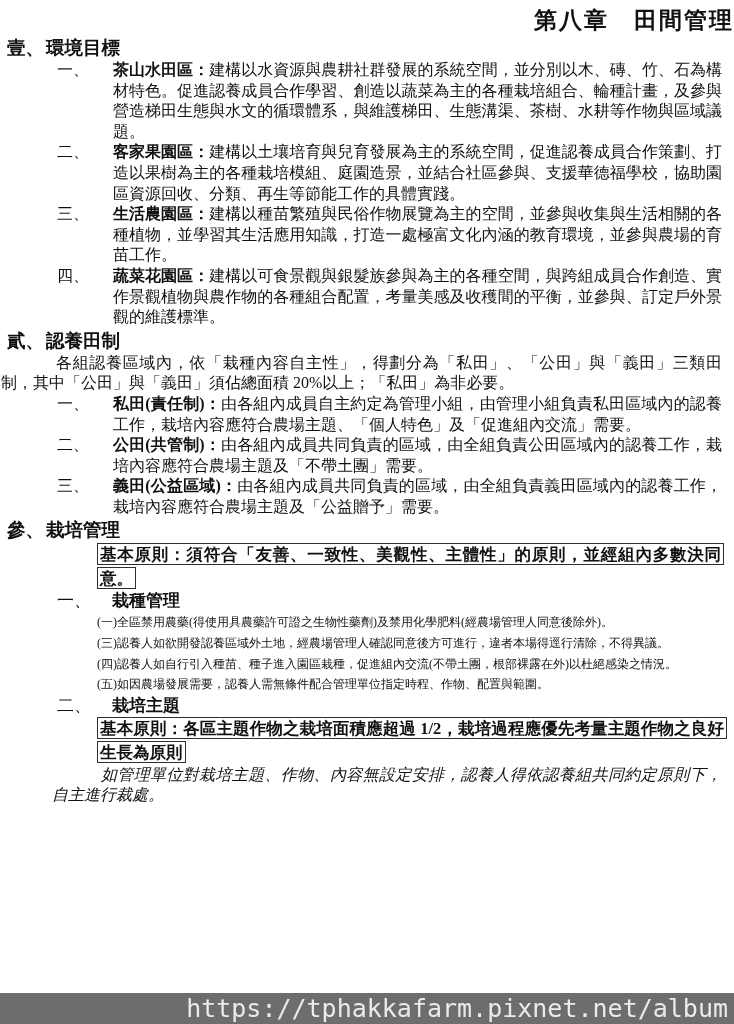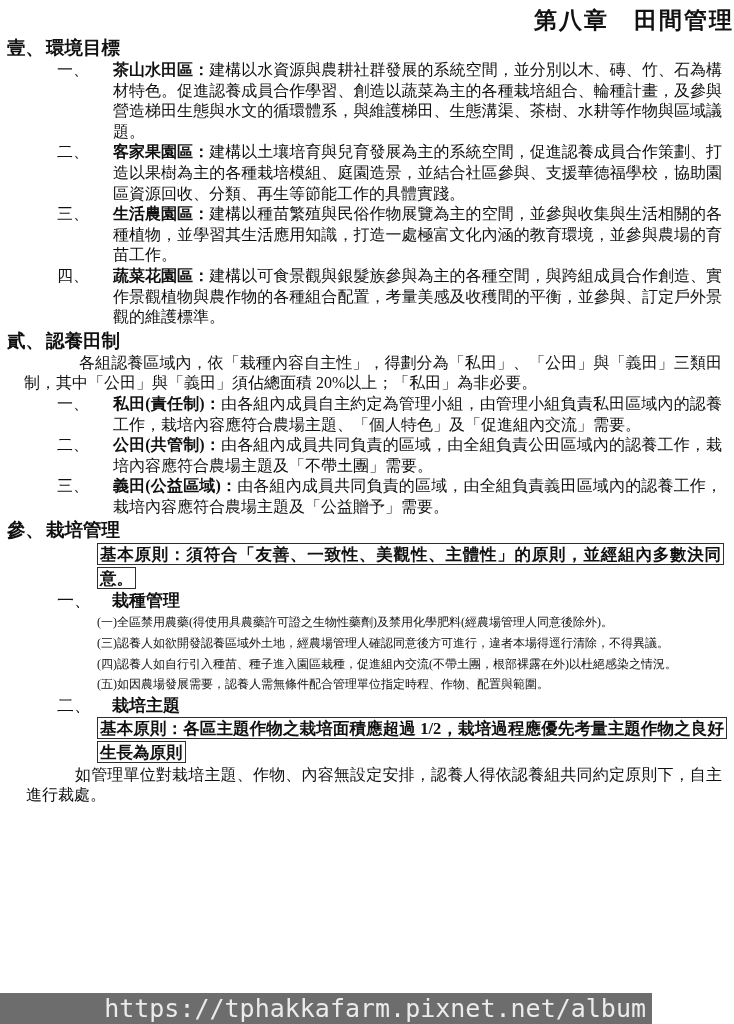--- a/index.html
+++ b/index.html
@@ -32,37 +32,37 @@
   }
   .item .num { flex:0 0 56px; }
   .item .body { flex:1; text-align:justify; }
   .label { font-weight:bold; }
   .sub-head {
     display:flex; margin-left:57px; font-size:17px; line-height:22px;
   }
   .sub-head .num { flex:0 0 55px; }
   .sub-head .sub-title { font-weight:bold; }
   .intro {
-    margin-left:24px; margin-right:12px; text-indent:55px;
+    margin-left:1px; margin-right:12px; text-indent:55px;
     font-size:16px; line-height:20.6px; text-align:justify;
   }
   .clause {
     margin-left:128px; margin-right:10px; text-indent:-31px;
     font-size:12px; line-height:20.6px; text-align:justify;font-family:Liberation Serif, serif;
   }
   .note {
-    margin-left:26px; margin-right:12px; text-indent:49px;
-    font-size:16px; line-height:20.6px; text-align:justify;
+    margin-left:52px; margin-right:12px; text-indent:49px;
+    font-size:16px; line-height:20.6px; text-align:justify;font-style:italic;
   }
   .pagenum {
     position:absolute; left:0; right:0; top:979px; text-align:center;
     font-size:13px; color:#a21caf; z-index:1;margin-top:28px;
   }
   .footer-bar {
-    position:absolute; left:0; bottom:0; width:652px; height:31px;
+    position:absolute; left:0; bottom:0; width:734px; height:31px;
     background:#6d6d6d; z-index:2;
     display:flex; align-items:center; justify-content:flex-end;
     padding-right:6px;
   }
   .footer-url {
     font-family:"DejaVu Sans Mono","Liberation Mono",monospace;
     font-size:25px; color:#ebebeb; white-space:nowrap;
   }
 </style>
 </head>

